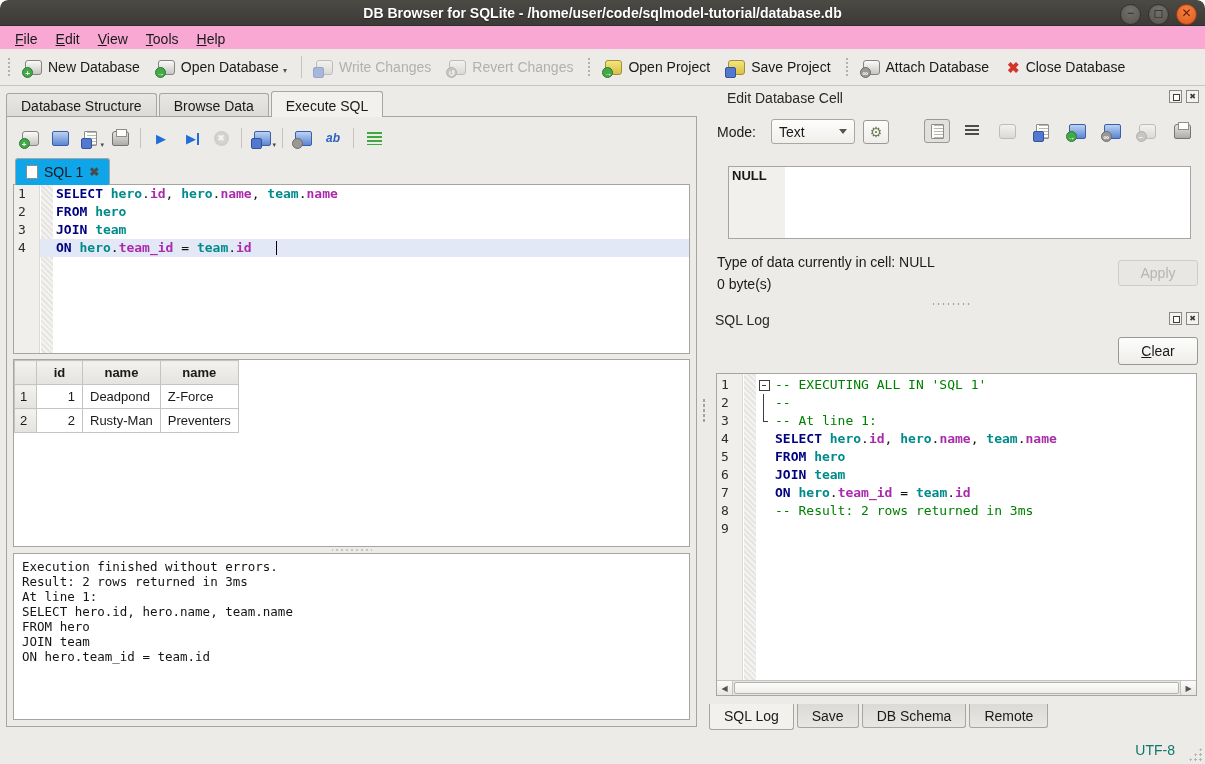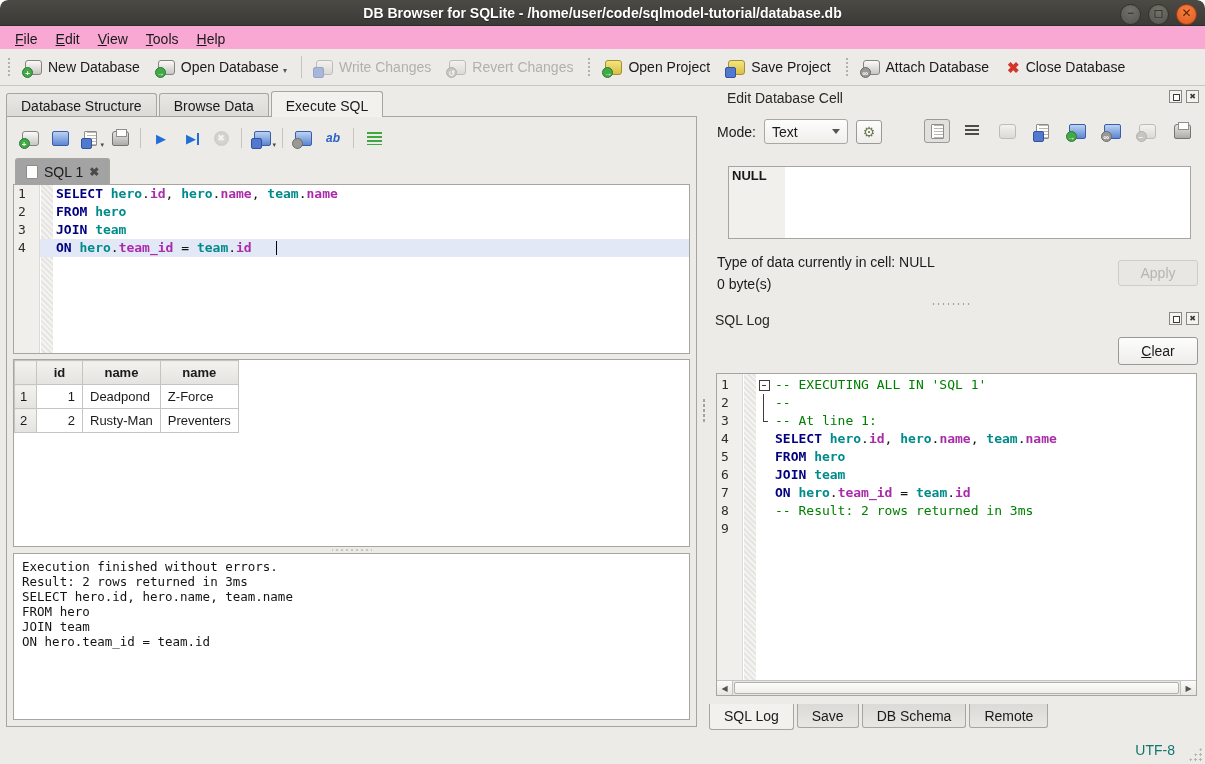--- a/index.html
+++ b/index.html
@@ -61,21 +61,21 @@
   .g-stop { width:15px; height:15px; border-radius:50%; background:radial-gradient(#cfcdc9,#9b9995); color:#fff; font-size:9px; line-height:15px; text-align:center; }
   .mi-blue { background:linear-gradient(#bcd2f2,#5b86d4); border:1px solid #3a5fa8; border-radius:2px; }
   .mi-print { background:linear-gradient(#e6e5e2,#aeaca8); border:1px solid #77756f; border-radius:3px 3px 2px 2px; }
   .mi-print::after { content:""; position:absolute; left:3px; top:-3px; width:9px; height:6px; background:#fff; border:1px solid #908e8a; }
   .g-ab { color:#2c62c4; font-weight:bold; font-style:italic; font-size:12px; }
   .g-fmt { width:15px; height:13px; background:repeating-linear-gradient(#3fa93f 0 2px, transparent 2px 4px); }
   .ed-caret { position:absolute; right:-1px; bottom:1px; font-size:7px; color:#4e4c48; }
 
   
   .subtab-row { display:flex; align-items:flex-end; height:29px; flex:none; margin-top:3px; }
-  .subtab { display:flex; align-items:center; gap:6px; border:1px solid #a7a5a0; border-bottom:none; border-radius:3px 3px 0 0; background:#a3a3a3; padding:5px 10px; font-size:14px; position:relative; z-index:2; margin-left:2px; }
+  .subtab { display:flex; align-items:center; gap:6px; border:1px solid #a7a5a0; border-bottom:none; border-radius:3px 3px 0 0; background:#0ea5e9; padding:5px 10px; font-size:14px; position:relative; z-index:2; margin-left:2px; }
   .subtab-doc { width:12px; height:14px; background:#fdfdfc; border:1px solid #8f8d89; border-radius:1px; }
   .subtab-close { color:#4b4a46; font-size:12px; font-weight:bold; }
 
   
   .code-frame { border:1px solid #a7a5a0; background:#fff; position:relative; overflow:hidden; margin-top:-1px; }
   .editor-frame { height:170px; flex:none; z-index:1; }
   .bg-gutter { position:absolute; left:0; top:0; bottom:0; width:26px; background:#f0efec; border-right:1px solid #dddbd7; }
   .bg-hatch { position:absolute; left:27px; top:0; bottom:0; width:12px; background:repeating-linear-gradient(45deg,#f4f3f1 0 2px,#e7e5e1 2px 4px); }
   .code-line { display:flex; height:18px; line-height:18px; font-family:"DejaVu Sans Mono", monospace; font-size:13px; position:relative; }
   .code-line .gut { width:26px; flex:none; padding-left:4px; color:#2e2d2b; font-family:"DejaVu Sans Mono",monospace; }
@@ -351,39 +351,39 @@
               <td class="num">2</td>
               <td>Rusty-Man</td>
               <td>Preventers</td>
             </tr>
           </tbody>
             </table>
         </div>
 
         <div class="split-dots"></div>
 
-        <div class="msg-frame"><div>Execution finished without errors.</div><div>Result: 2 rows returned in 3ms</div><div>SELECT hero.id, hero.name, team.name</div><div>FROM hero</div><div>JOIN team</div><div>ON hero.team_id = team.id</div></div>
+        <div class="msg-frame"><div>Execution finished without errors.</div><div>Result: 2 rows returned in 3ms</div><div>At line 1:</div><div>SELECT hero.id, hero.name, team.name</div><div>FROM hero</div><div>JOIN team</div><div>ON hero.team_id = team.id</div></div>
       </div>
     </div>
 
     <div class="v-splitter">
         <div class="dots"></div>
       </div>
 
     <div class="right-pane">
 
       <div class="dock-title" style="position:absolute;left:20px;top:4px;">Edit Database Cell</div>
       <div class="dock-btns" style="right:6px;top:4px;">
         <div class="dock-btn restore"></div>
         <div class="dock-btn">✖</div>
       </div>
 
       <div style="position:absolute;left:10px;top:33px;display:flex;align-items:center;gap:8px;">
         <span style="font-size:14px;">Mode:</span>
-        <div class="combo" style="width:84px;">
+        <div class="combo" style="width:84px;margin-left:7px;">
           <span>Text</span>
           <span class="arrow"></span>
         </div>
         <div class="ci" style="border:1px solid #9b9995;border-radius:3px;background:linear-gradient(#fdfdfc,#eeedea);">
             <span style="font-size:14px;color:#6d7b52;">⚙</span>
           </div>
       </div>
 
       <div class="cell-icons" style="position:absolute;right:10px;top:33px;">
         <div class="ci pressed">

